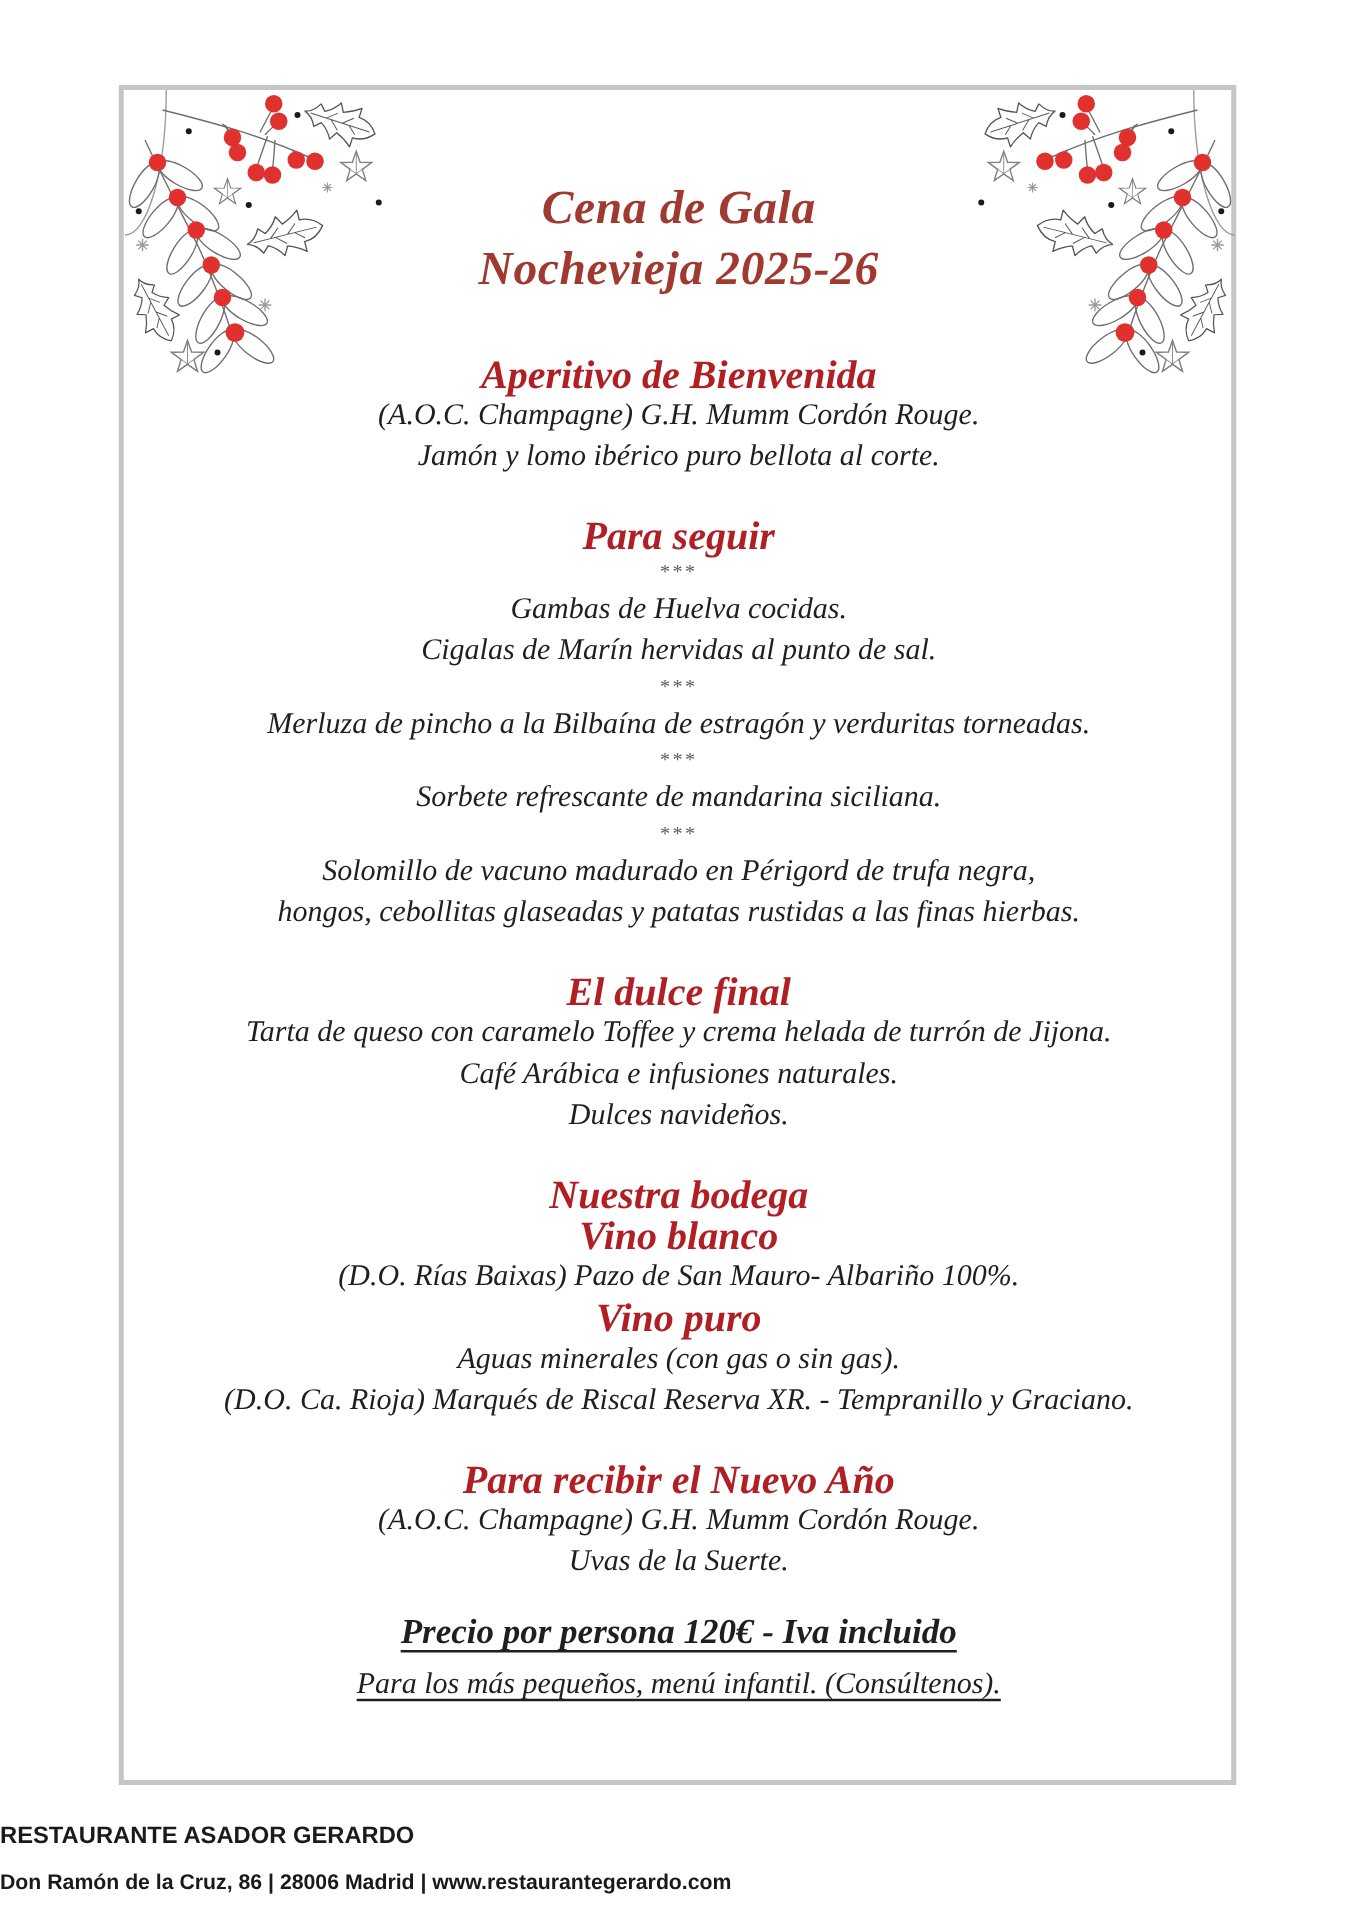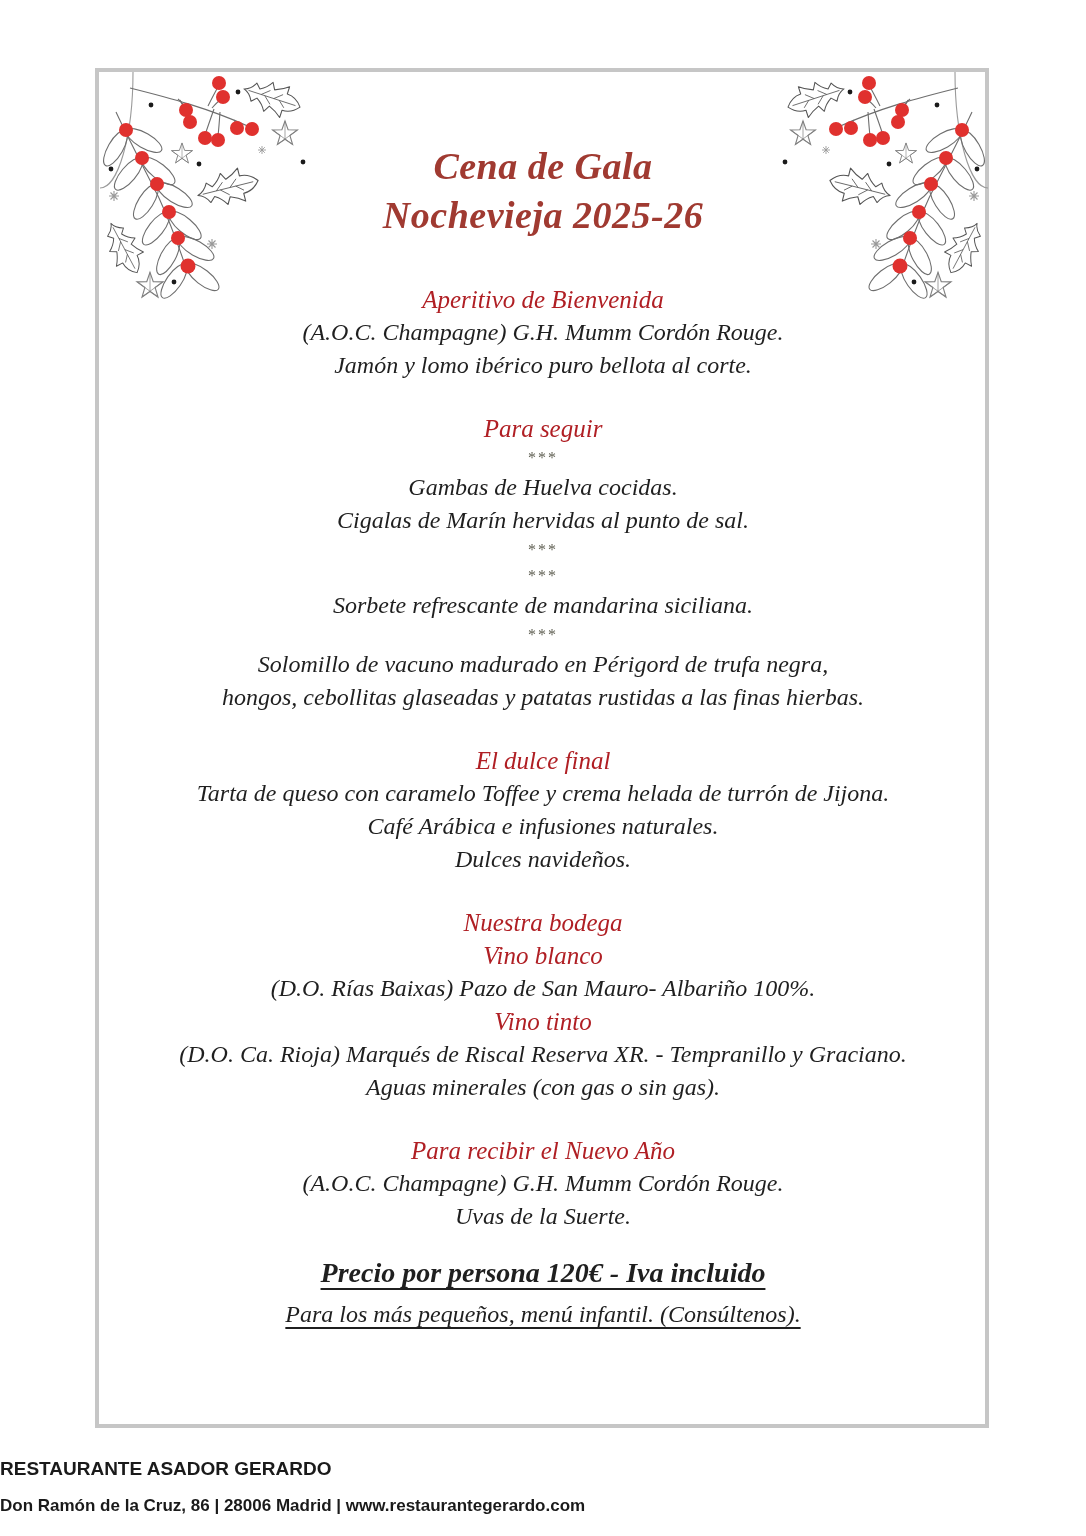--- a/index.html
+++ b/index.html
@@ -20,21 +20,21 @@
   .deco{position:absolute;top:72px;width:250px;height:244px;pointer-events:none}
   .deco-left{left:100px}
   .deco-right{right:98px;transform:scaleX(-1)}
   .title{position:absolute;top:142px;left:0;width:1086px;text-align:center;
          font-style:italic;font-weight:bold;font-size:38px;line-height:49px;
          color:var(--title-red);letter-spacing:.5px}
   .content{position:absolute;top:283px;left:120px;width:846px;text-align:center;
            color:var(--text-dark)}
   .menu-section{margin-top:30px}
   .menu-section:first-child{margin-top:0}
-  .menu-heading,.menu-subheading{font-style:italic;font-weight:normal;font-size:25px;
+  .menu-heading,.menu-subheading{font-style:italic;font-weight:bold;font-size:32px;
          line-height:33px;color:var(--heading-red)}
   .menu-line{font-style:italic;font-size:24px;line-height:33px}
   .menu-sep{font-size:16px;line-height:26px;color:var(--separator-olive);letter-spacing:2px}
   .pricing{margin-top:18px}
   .price-main{font-style:italic;font-weight:bold;font-size:28px;line-height:44px;
          text-decoration:underline;text-decoration-thickness:2px;text-underline-offset:6px}
   .price-note{font-style:italic;font-size:24px;line-height:38px;
          text-decoration:underline;text-decoration-thickness:1.5px;text-underline-offset:5px}
   .footer{position:absolute;top:1450px;left:0;width:1086px;
           font-family:"Liberation Sans",sans-serif;font-weight:bold;color:var(--footer-dark)}
@@ -142,41 +142,42 @@
       <div class="menu-line">(A.O.C. Champagne) G.H. Mumm Cordón Rouge.</div>
       <div class="menu-line">Jamón y lomo ibérico puro bellota al corte.</div>
     </section>
 
     <section class="menu-section">
       <div class="menu-heading">Para seguir</div>
       <div class="menu-sep">***</div>
       <div class="menu-line">Gambas de Huelva cocidas.</div>
       <div class="menu-line">Cigalas de Marín hervidas al punto de sal.</div>
       <div class="menu-sep">***</div>
+      <div class="menu-line">Merluza de pincho a la Bilbaína de estragón y verduritas torneadas.</div>
       <div class="menu-sep">***</div>
       <div class="menu-line">Sorbete refrescante de mandarina siciliana.</div>
       <div class="menu-sep">***</div>
       <div class="menu-line">Solomillo de vacuno madurado en Périgord de trufa negra,</div>
       <div class="menu-line">hongos, cebollitas glaseadas y patatas rustidas a las finas hierbas.</div>
     </section>
 
     <section class="menu-section">
       <div class="menu-heading">El dulce final</div>
       <div class="menu-line">Tarta de queso con caramelo Toffee y crema helada de turrón de Jijona.</div>
       <div class="menu-line">Café Arábica e infusiones naturales.</div>
       <div class="menu-line">Dulces navideños.</div>
     </section>
 
     <section class="menu-section">
       <div class="menu-heading">Nuestra bodega</div>
       <div class="menu-subheading">Vino blanco</div>
       <div class="menu-line">(D.O. Rías Baixas) Pazo de San Mauro- Albariño 100%.</div>
-      <div class="menu-subheading">Vino tinto</div>
+      <div class="menu-subheading">Vino puro</div>
+      <div class="menu-line">Aguas minerales (con gas o sin gas).</div>
       <div class="menu-line">(D.O. Ca. Rioja) Marqués de Riscal Reserva XR. - Tempranillo y Graciano.</div>
-      <div class="menu-line">Aguas minerales (con gas o sin gas).</div>
     </section>
 
     <section class="menu-section">
       <div class="menu-heading">Para recibir el Nuevo Año</div>
       <div class="menu-line">(A.O.C. Champagne) G.H. Mumm Cordón Rouge.</div>
       <div class="menu-line">Uvas de la Suerte.</div>
     </section>
 
     <div class="pricing">
       <div class="price-main">Precio por persona 120€ - Iva incluido</div>

